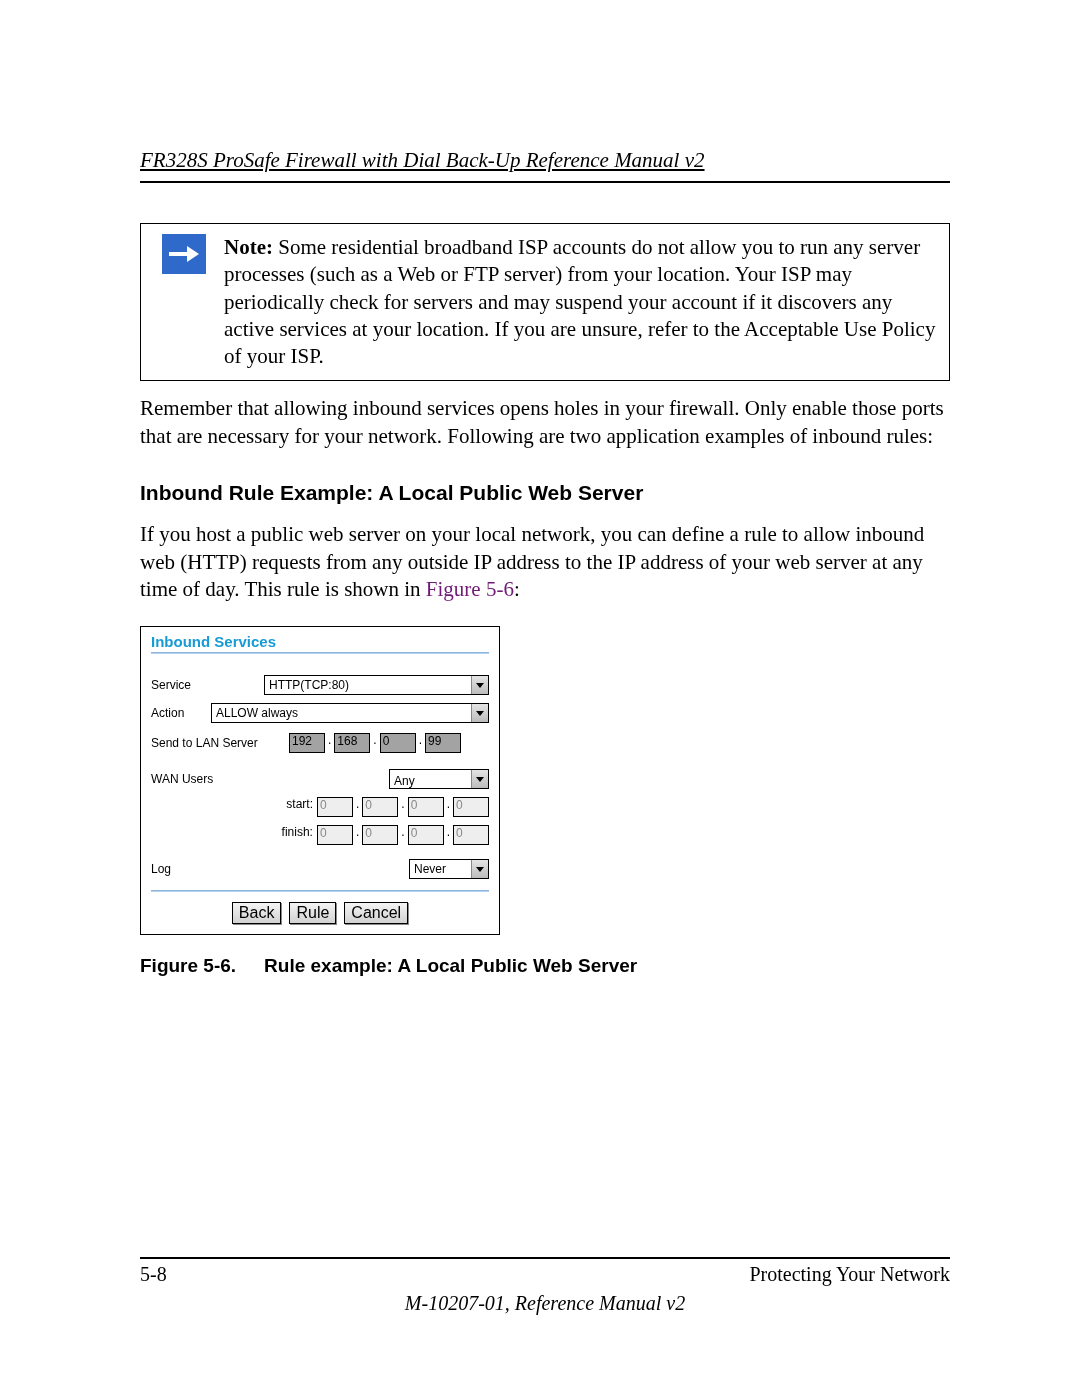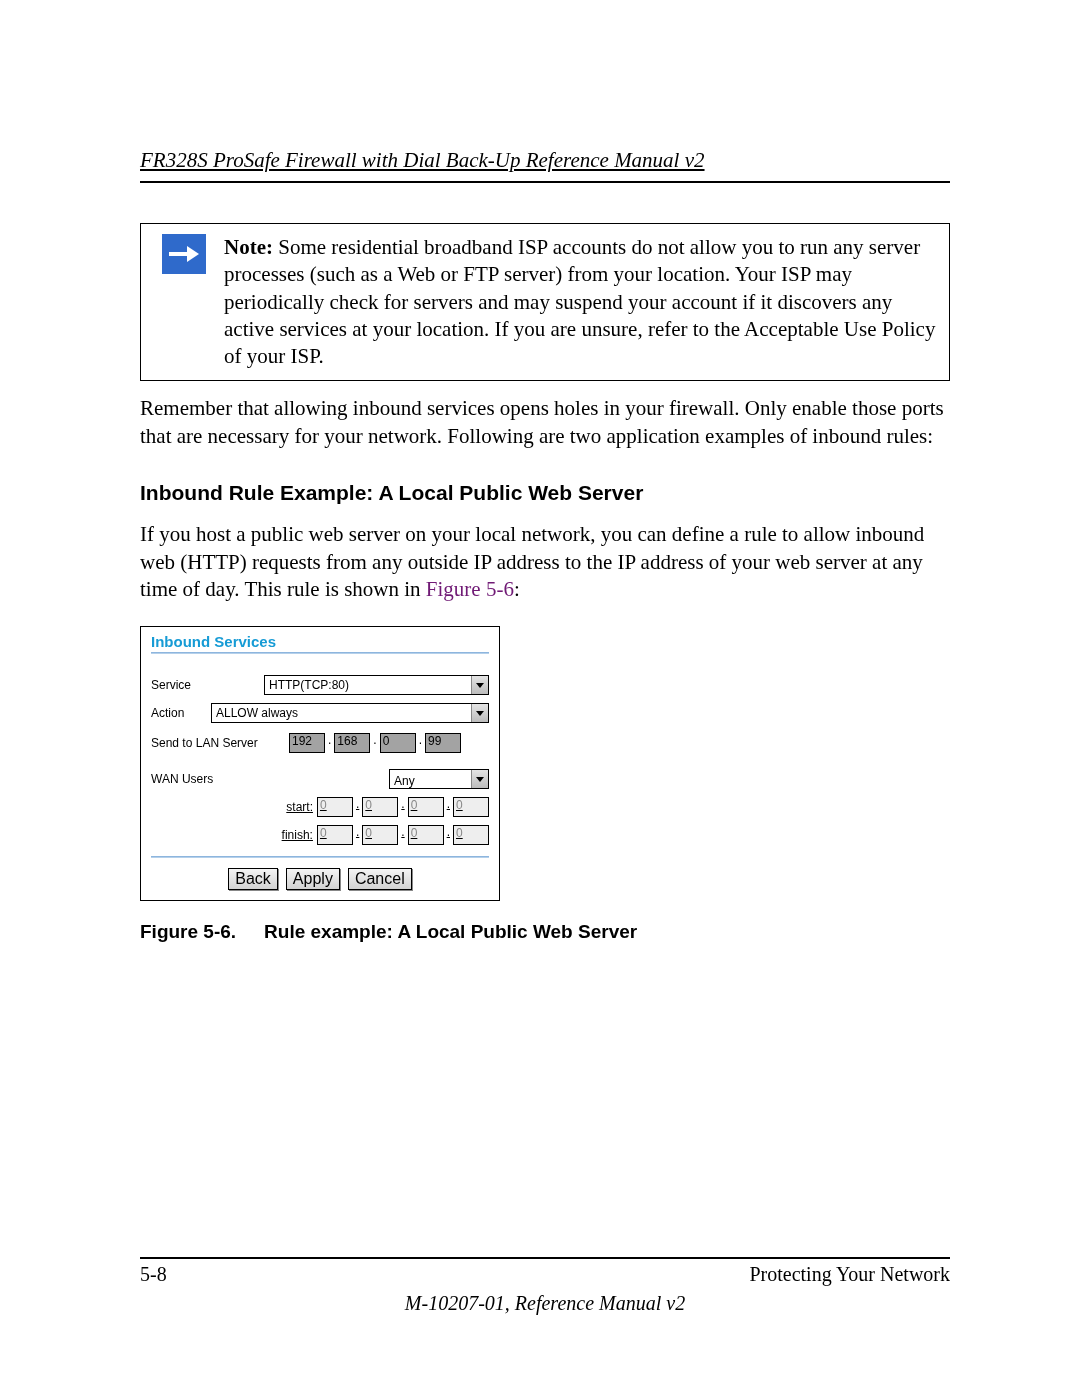--- a/index.html
+++ b/index.html
@@ -124,21 +124,21 @@
   .ip-box {
     width: 30px; height: 18px;
     border: 1px solid #000;
     font-size: 12px;
     text-align: left;
     padding: 0 2px;
     background:#a3a3a3;
   }
   .ip-dot { padding: 0 1px; }
   .sublabel { width: 44px; text-align: right; font-size: 12px; margin-right: 4px; }
-  .ip-row-right { display:flex; align-items:center; margin-left:auto;text-decoration:underline; }
+  .ip-row-right { display:flex; align-items:flex-start; margin-left:auto; }
   .ip-box.disabled { background:#eee; color:#888; }
   .btn-row { display:flex; justify-content:center; gap:8px; margin-top:10px; }
   .btn {
     height: 20px;
     padding: 0 6px;
     border: 1px solid #000;
     background: linear-gradient(#f4f4f4,#d2d2d2);
     font-size: 16px;
     display:flex;align-items:center;
     box-shadow: 1px 1px 0 #888;
@@ -252,26 +252,33 @@
               <span class="ip-dot">.</span>
             <div class="ip-box disabled">0</div>
               <span class="ip-dot">.</span>
             <div class="ip-box disabled">0</div>
               <span class="ip-dot">.</span>
             <div class="ip-box disabled">0</div>
           </div>
         </div>
       </div>
 
+      <div class="form-row" style="margin-top:12px;">
+        <div class="form-label">Log</div>
+        <div class="select w-log">
+          <div class="sel-text">Never</div>
+          <div class="caret"></div>
+        </div>
+      </div>
 
       <div class="panel-sep" style="margin:10px 0 0 0;"></div>
 
       <div class="btn-row">
         <div class="btn">Back</div>
-        <div class="btn">Apply</div>
+        <div class="btn">Rule</div>
         <div class="btn">Cancel</div>
       </div>
     </div>
 
     <div class="fig-caption">
       <span class="capnum">Figure 5-6.</span><span>Rule example: A Local Public Web Server</span>
     </div>
   </div>
 
   <div class="footer">

